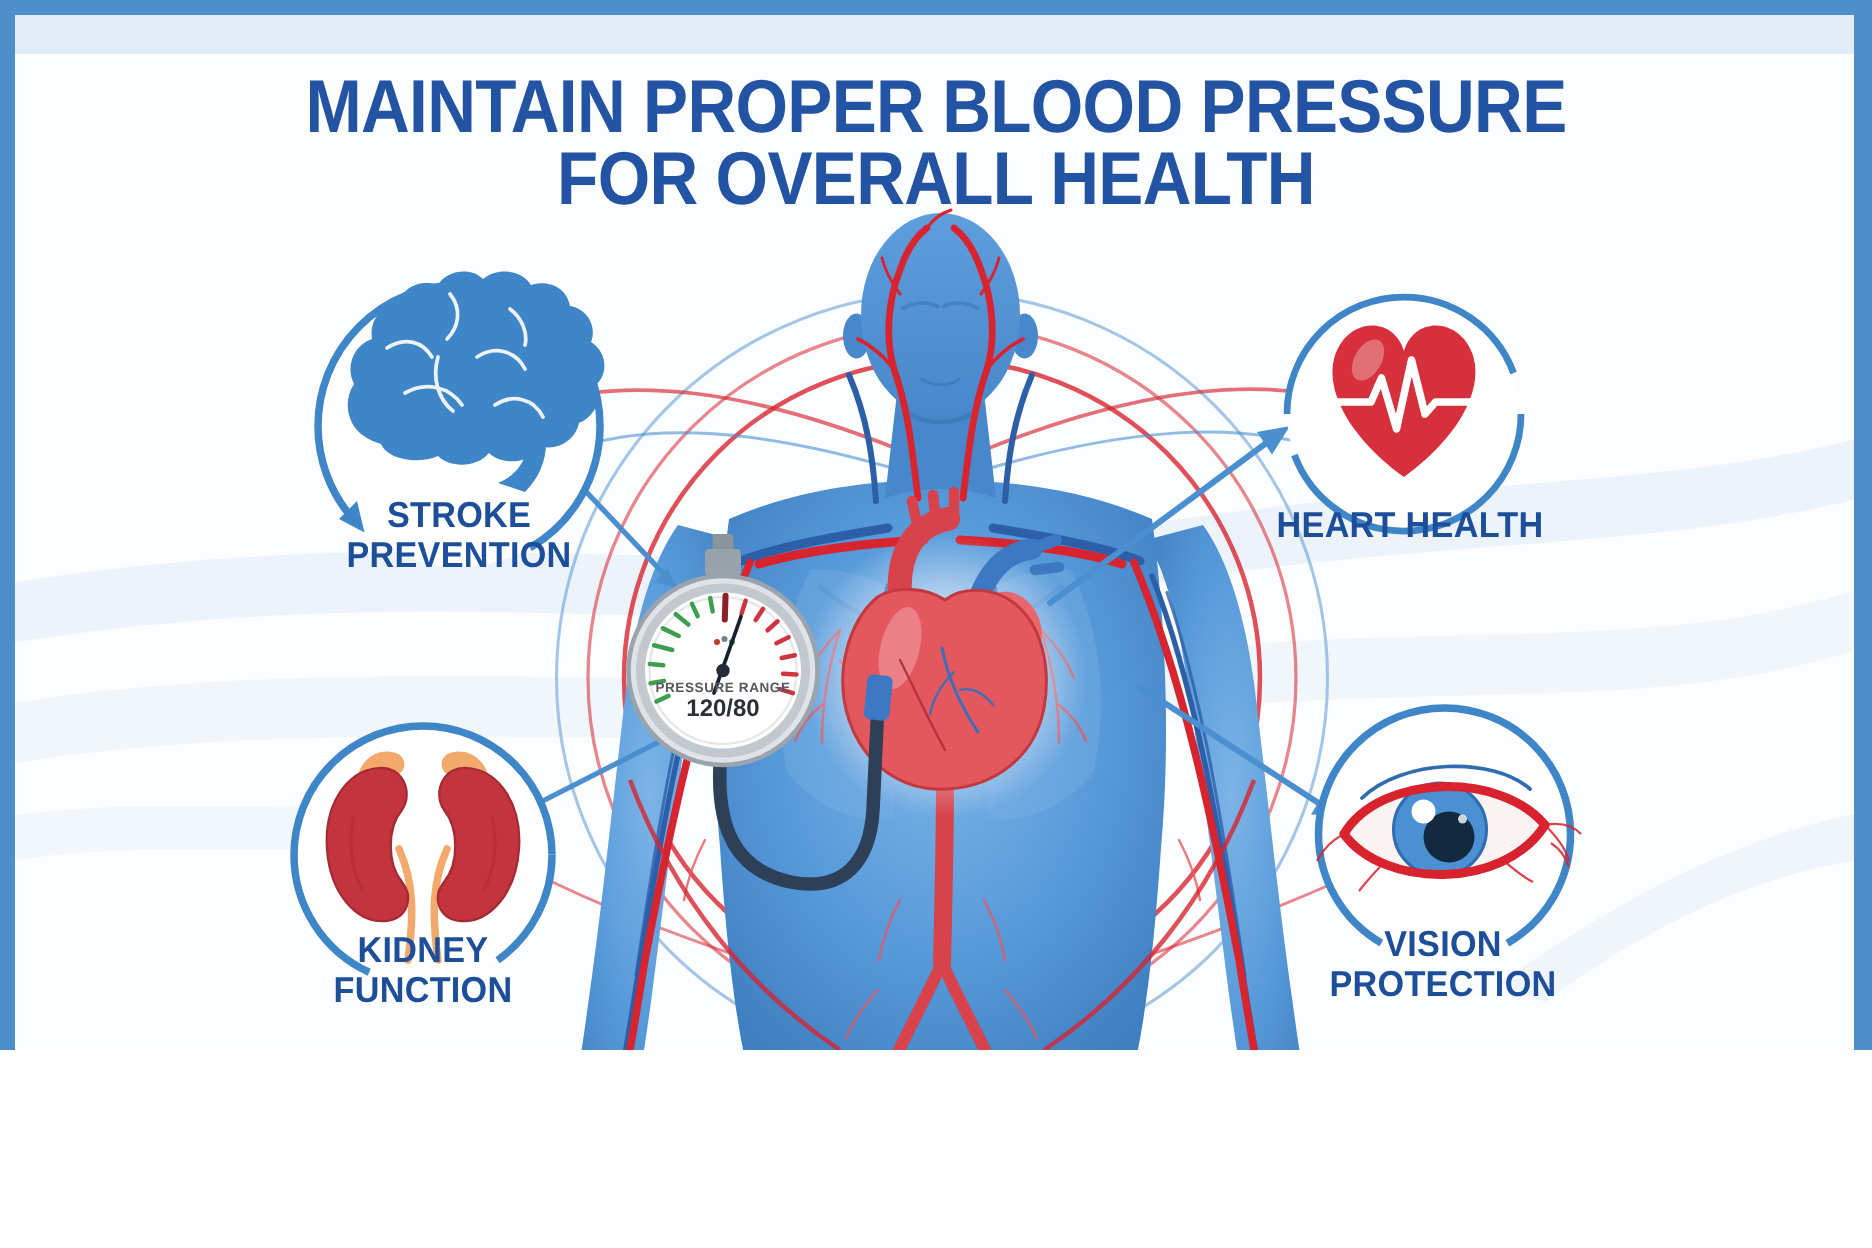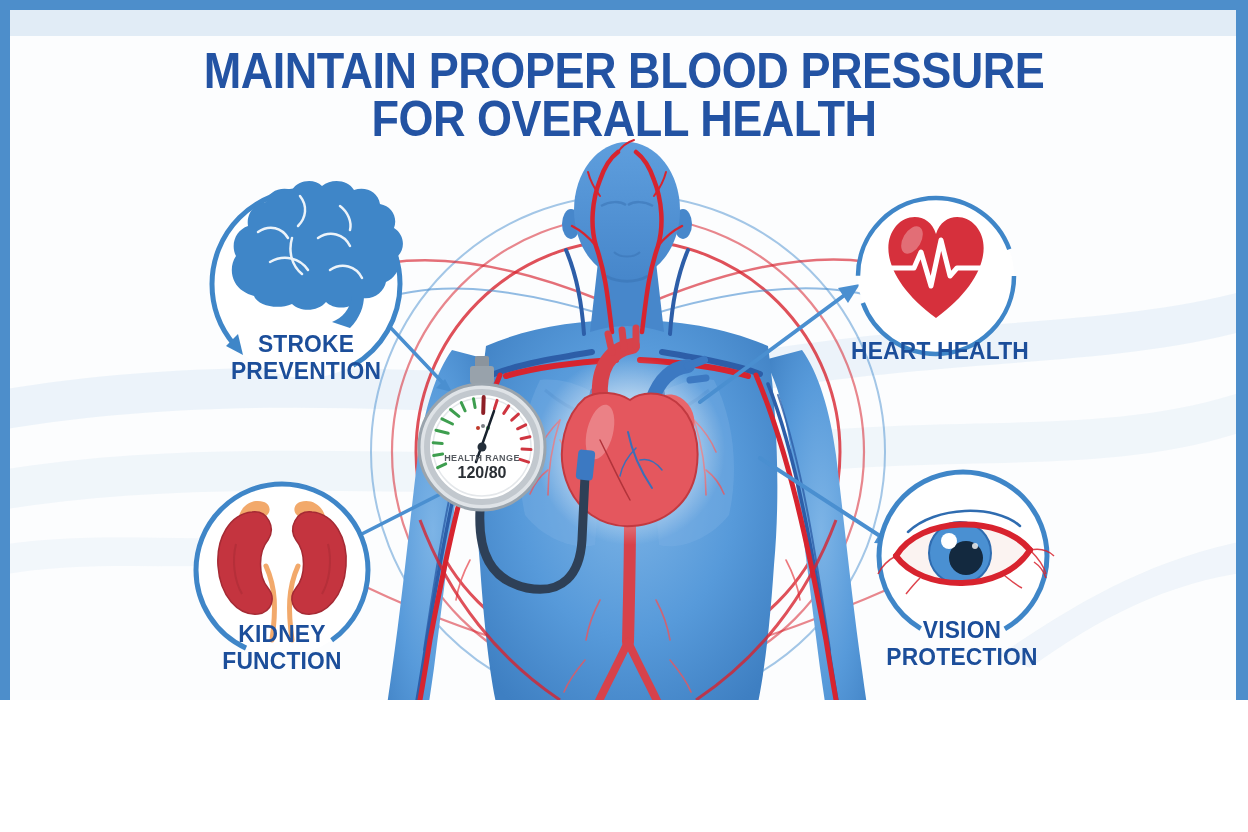--- a/index.html
+++ b/index.html
@@ -368,16 +368,16 @@
 <div class="txt callout-label" style="left:182px;top:620px;width:200px;">
   <div>KIDNEY</div>
   <div>FUNCTION</div>
 </div>
 
 <div class="txt callout-label" style="left:862px;top:616px;width:200px;">
   <div>VISION</div>
   <div>PROTECTION</div>
 </div>
 
-<div class="txt gauge-label" style="left:427px;top:453px;width:110px;">HEALTH RANGE</div>
+<div class="txt gauge-label" style="left:427px;top:453px;width:110px;">PRESSURE RANGE</div>
 <div class="txt gauge-reading" style="left:427px;top:464px;width:110px;">120/80</div>
 
 </div>
 
 </body></html>

